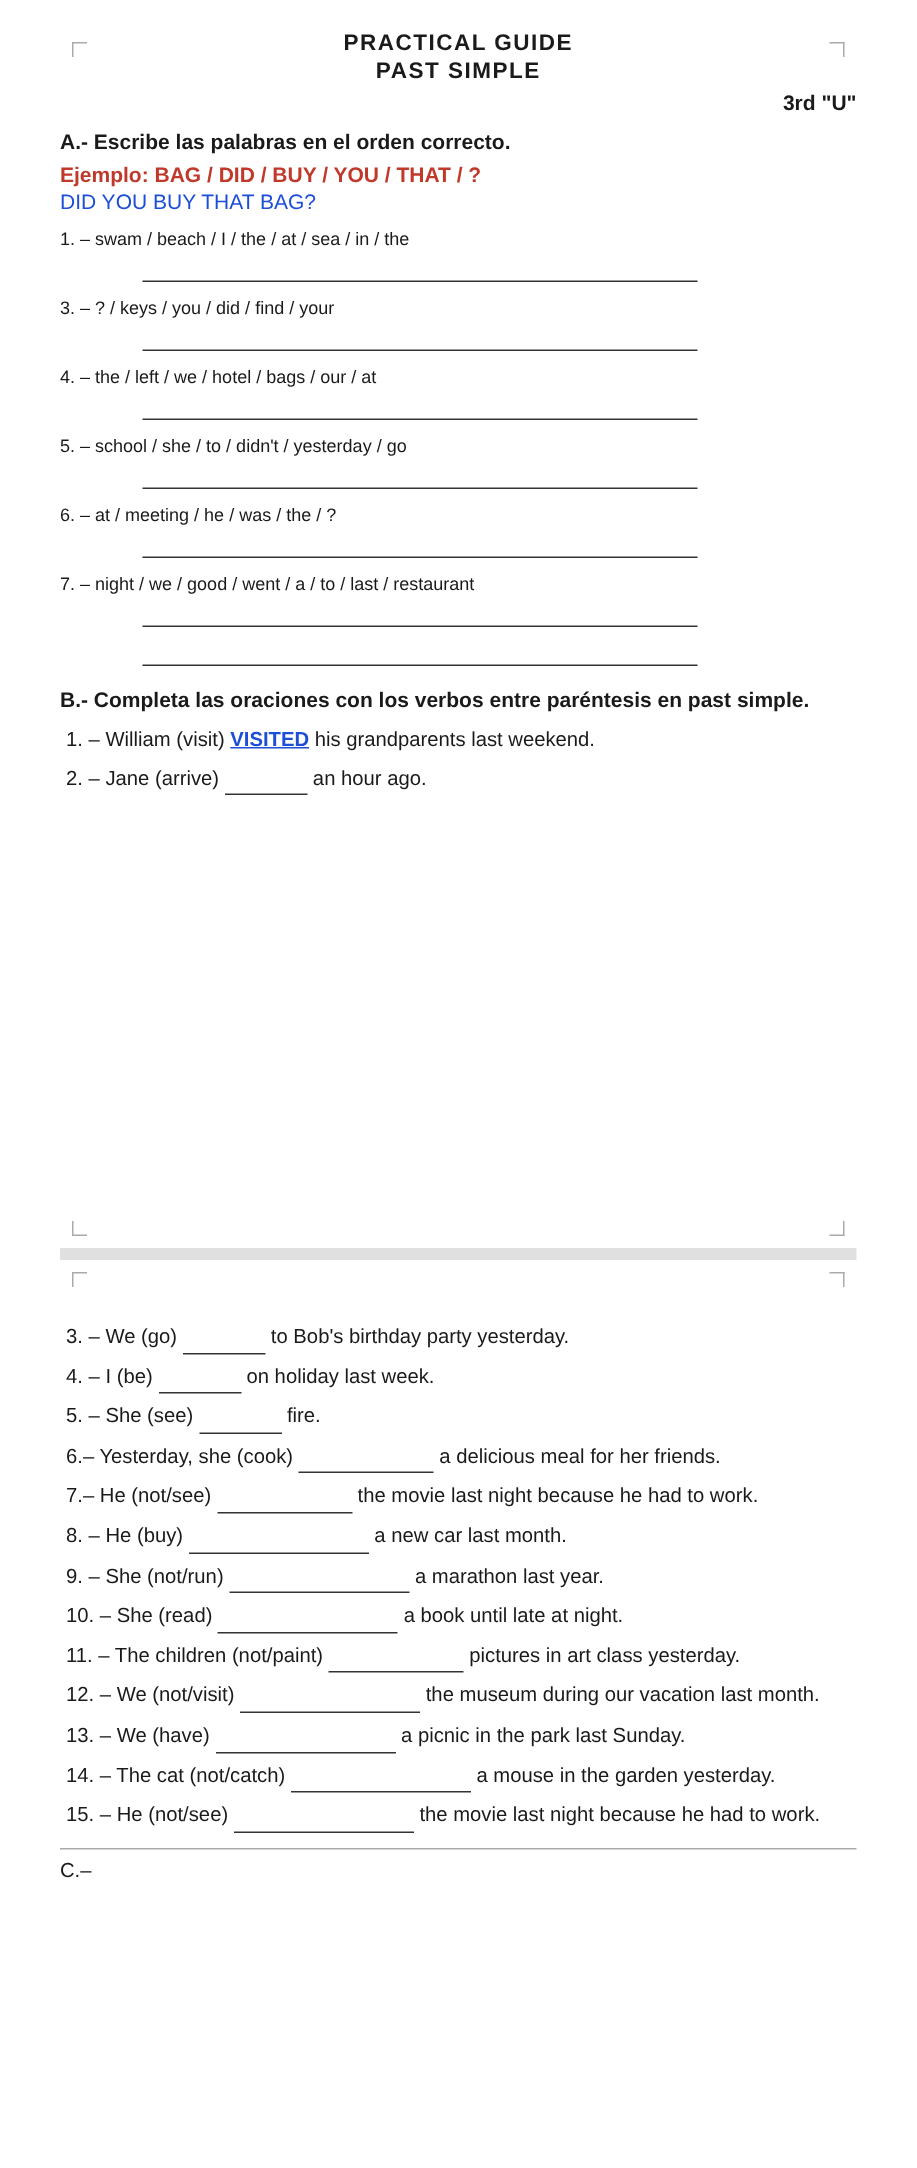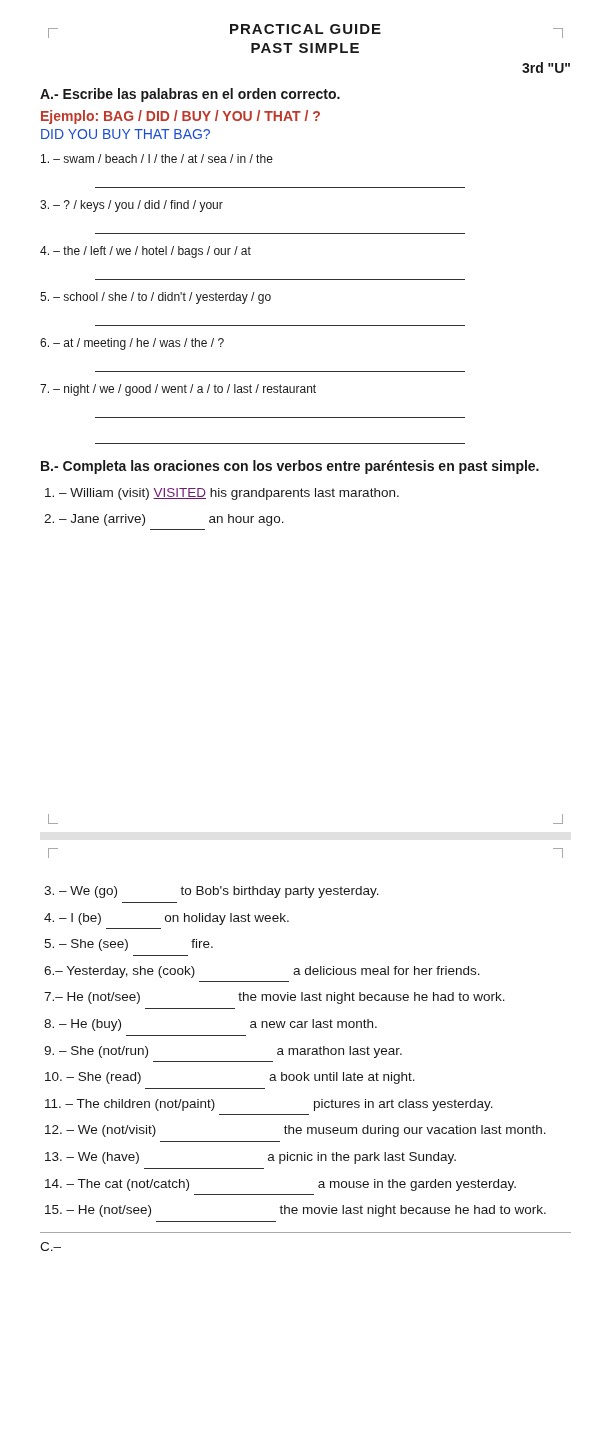--- a/index.html
+++ b/index.html
@@ -98,22 +98,22 @@
       font-weight: bold;
       margin: 14px 0 8px 0;
     }
     .b-item {
       font-size: 13.5px;
       line-height: 1.7;
       margin-left: 4px;
     }
     .visited {
       text-decoration: underline;
-      color: #701a75;
-      font-weight: normal;
+      color: #1d4ed8;
+      font-weight: bold;
     }
     .blank {
       display: inline-block;
       border-bottom: 1px solid #333;
       min-width: 70px;
     }
     .blank-sm { min-width: 55px; }
     .blank-md { min-width: 90px; }
     .blank-lg { min-width: 120px; }
     .b-items-cont {
@@ -201,21 +201,21 @@
     </div>
 
     <div class="exercise-item">
       <span class="answer-line"></span>
     </div>
 
     <div class="section-b-title">B.- Completa las oraciones con los verbos entre paréntesis en past simple.</div>
 
     <div class="b-item-row b-item">
       <span>1.</span>
-      <span> – William (visit) </span><span class="visited">VISITED</span><span> his grandparents last marathon.</span>
+      <span> – William (visit) </span><span class="visited">VISITED</span><span> his grandparents last weekend.</span>
     </div>
     <div class="b-item-row b-item">
       <span>2.</span>
       <span> – Jane (arrive) <span class="blank blank-sm">&nbsp;&nbsp;&nbsp;&nbsp;&nbsp;&nbsp;&nbsp;&nbsp;&nbsp;</span> an hour ago.</span>
     </div>
 
     <span class="corner corner-bl"></span>
     <span class="corner corner-br"></span>
   </div>
 

